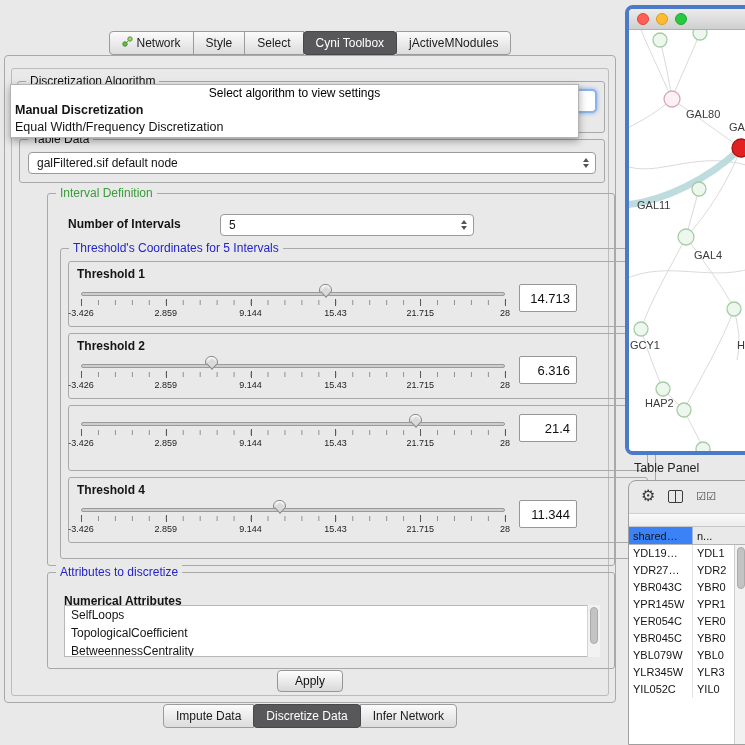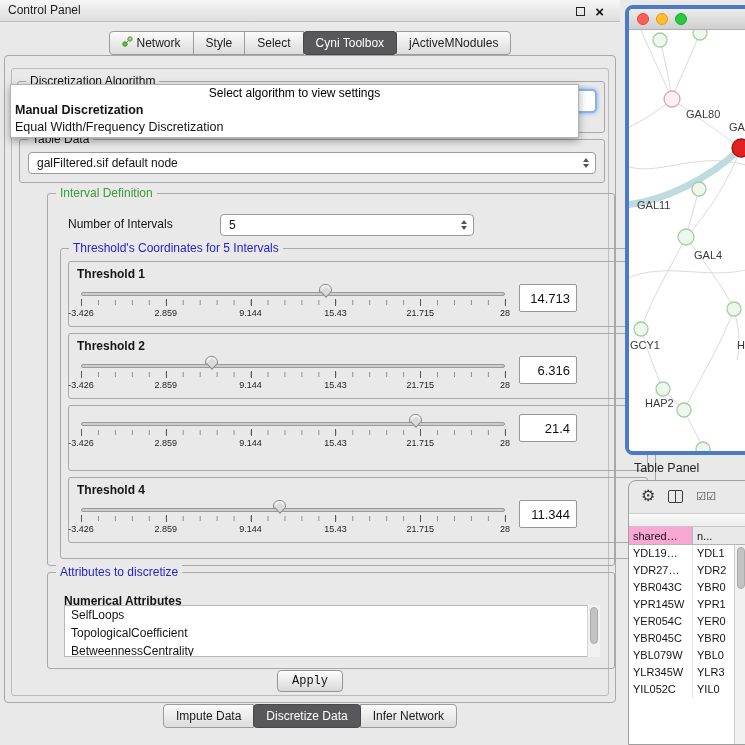--- a/index.html
+++ b/index.html
@@ -39,21 +39,21 @@
 
   .tabledata-group { left:14px; top:83px; width:586px; height:44px; }
   .combo { position:absolute; display:flex; align-items:center; background:#fff; border:1px solid #9a9a9a; border-radius:4px; height:22px; padding:0 3px 0 8px; }
   .combo-text { flex:1; overflow:hidden; white-space:nowrap; font-size:12px; }
   .stepper { width:13px; display:flex; flex-direction:column; align-items:center; gap:2px; }
   .arr-up { width:0; height:0; border-left:3.5px solid transparent; border-right:3.5px solid transparent; border-bottom:4px solid #555; }
   .arr-down { width:0; height:0; border-left:3.5px solid transparent; border-right:3.5px solid transparent; border-top:4px solid #555; }
   .td-combo { left:8px; top:12px; width:568px; }
 
   .interval-group { left:42px; top:137px; width:568px; height:373px; }
-  .num-label { position:absolute; left:20px; top:23px; font-weight:normal; }
+  .num-label { position:absolute; left:20px; top:23px; font-weight:bold; }
   .num-combo { left:172px; top:20px; width:254px; }
 
   .thr-group { position:absolute; left:12px; top:54px; width:596px; height:311px; border:1px solid #a9a9a9; border-radius:3px; padding:12px 7px 0 7px; }
   .th-box { position:relative; border:1px solid #a9a9a9; border-radius:3px; height:66px; margin-bottom:6px; padding:5px 0 0 8px; }
   .th-label { font-weight:bold; }
   .th-row { display:flex; align-items:flex-start; padding:2px 70px 0 4px; }
   .slider { position:relative; flex:1; height:38px; margin-right:14px; }
   .slider-track { position:absolute; left:0; right:0; top:9px; height:4px; background:#cdcdcd; border:1px solid #9a9a9a; border-radius:2px; }
   .slider-ruler { position:absolute; left:0; right:0; top:17px; height:5px; background-image:linear-gradient(90deg,#909090 1px,transparent 1px); background-size:4% 100%; }
   .major-tick { position:absolute; top:16px; width:1px; height:7px; background:#5a5a5a; }
@@ -63,21 +63,21 @@
   .val-input { width:58px; height:28px; margin-top:1px; text-align:right; padding-right:6px; font-size:13px; font-family:inherit; border:1px solid #979797; border-radius:2px; background:#fff; color:#111; }
 
   .attr-group { left:42px; top:516px; width:568px; height:97px; }
   .attr-title { position:absolute; left:16px; top:12px; font-weight:bold;margin-top:9px; }
   .attr-list { position:absolute; left:16px; top:32px; width:536px; height:52px; background:#fff; border:1px solid #b8b8b8; overflow:hidden; }
   .list-item { height:18px; line-height:18px; padding-left:6px; }
   .attr-scrollbar { position:absolute; right:0; top:0; bottom:0; width:13px; background:#f2f2f2; border-left:1px solid #d4d4d4; }
   .sb-thumb { position:absolute; left:2px; right:2px; top:2px; background:#c3c3c3; border:1px solid #ababab; border-radius:5px; }
   .attr-scrollbar .sb-thumb { height:72%; }
 
-  .apply-btn { position:absolute; left:50%; transform:translateX(-50%); top:614px; width:66px; height:22px; background:linear-gradient(#fefefe,#d8d8d8); border:1px solid #969696; border-radius:4px; font-size:12px; font-family:Liberation Mono, monospace; color:#111; }
+  .apply-btn { position:absolute; left:50%; transform:translateX(-50%); top:614px; width:66px; height:22px; background:linear-gradient(#fefefe,#d8d8d8); border:1px solid #969696; border-radius:4px; font-size:12px; font-family:Liberation Sans, sans-serif; color:#111; }
 
   
   .network-window { position:absolute; left:625px; top:5px; width:140px; height:450px; border:4px solid #4a7ac8; border-radius:8px 0 0 8px; background:#fff; overflow:hidden; }
   .net-titlebar { height:21px; background:linear-gradient(#ececec,#cfcfcf); border-bottom:1px solid #b0b0b0; display:flex; align-items:center; padding-left:8px; gap:7px; }
   .traffic { width:12px; height:12px; border-radius:50%; }
   .traffic.red { background:#ff5f57; border:1px solid #e0443e; }
   .traffic.yellow { background:#febc2e; border:1px solid #d89c22; }
   .traffic.green { background:#28c840; border:1px solid #1ea833; }
   .net-canvas { position:relative; height:421px; background:#fff; overflow:hidden; }
   svg text { font-family:"Liberation Sans",sans-serif; }
@@ -86,41 +86,34 @@
   .table-panel { position:absolute; left:628px; top:480px; width:120px; height:265px; background:#e9e9e9; border:1px solid #9f9f9f; border-radius:8px 0 0 0; overflow:hidden; }
   .tp-toolbar { height:30px; display:flex; align-items:center; gap:13px; padding-left:12px; }
   .gear-glyph { font-size:16px; color:#3c3c3c; line-height:1; }
   .cols-icon { width:15px; height:13px; border:1.5px solid #3c3c3c; border-radius:2px; position:relative; }
   .cols-icon::after { content:""; position:absolute; left:5.5px; top:0; bottom:0; width:1.5px; background:#3c3c3c; }
   .check-glyphs { font-size:11px; color:#3c3c3c; }
   .tp-strip { height:14px; background:linear-gradient(#fafafa,#ececec); border-top:1px solid #d0d0d0; border-bottom:1px solid #c6c6c6; margin-top:2px; }
   .table-area { position:relative; height:217px; background:#fff; }
   .thead { display:flex; height:18px; border-bottom:1px solid #b5b5b5; }
   .hcell { font-size:11px; line-height:18px; padding-left:4px; white-space:nowrap; overflow:hidden; }
-  .hcell.c0 { width:64px; background:#f9a8d4; border-right:1px solid #9cb9d6; }
+  .hcell.c0 { width:64px; background:#3b82f6; border-right:1px solid #9cb9d6; }
   .hcell.c1 { flex:1; background:#e9e9e9; }
   .trow { display:flex; height:17px; background:#fff; }
   .tcell { font-size:11px; line-height:17px; padding-left:4px; white-space:nowrap; overflow:hidden; }
   .tcell.c0 { width:64px; border-right:1px solid #e3e3e3; }
   .tcell.c1 { flex:1; }
   .tp-scrollbar { position:absolute; right:0; top:18px; bottom:0; width:13px; background:#f1f1f1; border-left:1px solid #cecece; }
   .tp-scrollbar .sb-thumb { height:42px; }
 </style>
 </head>
 <body>
 
 <div class="control-panel">
 
-  <div class="titlebar">
-    <span>Control Panel</span>
-    <span class="titlebar-icons">
-      <span class="float-icon"></span>
-      <span class="close-icon">×</span>
-    </span>
-  </div>
 
   <div class="tab-strip top">
     <div class="tab">
       <span>
         <svg width="11" height="11">
             <line x1="3" y1="8" x2="8" y2="3" stroke="#777"></line>
             <circle cx="3" cy="8" r="2.2" fill="#6abf45" stroke="#3f8a2a"></circle>
             <circle cx="8" cy="3" r="2.2" fill="#9ed66b" stroke="#5a9a3a"></circle>
           </svg>
       </span>

